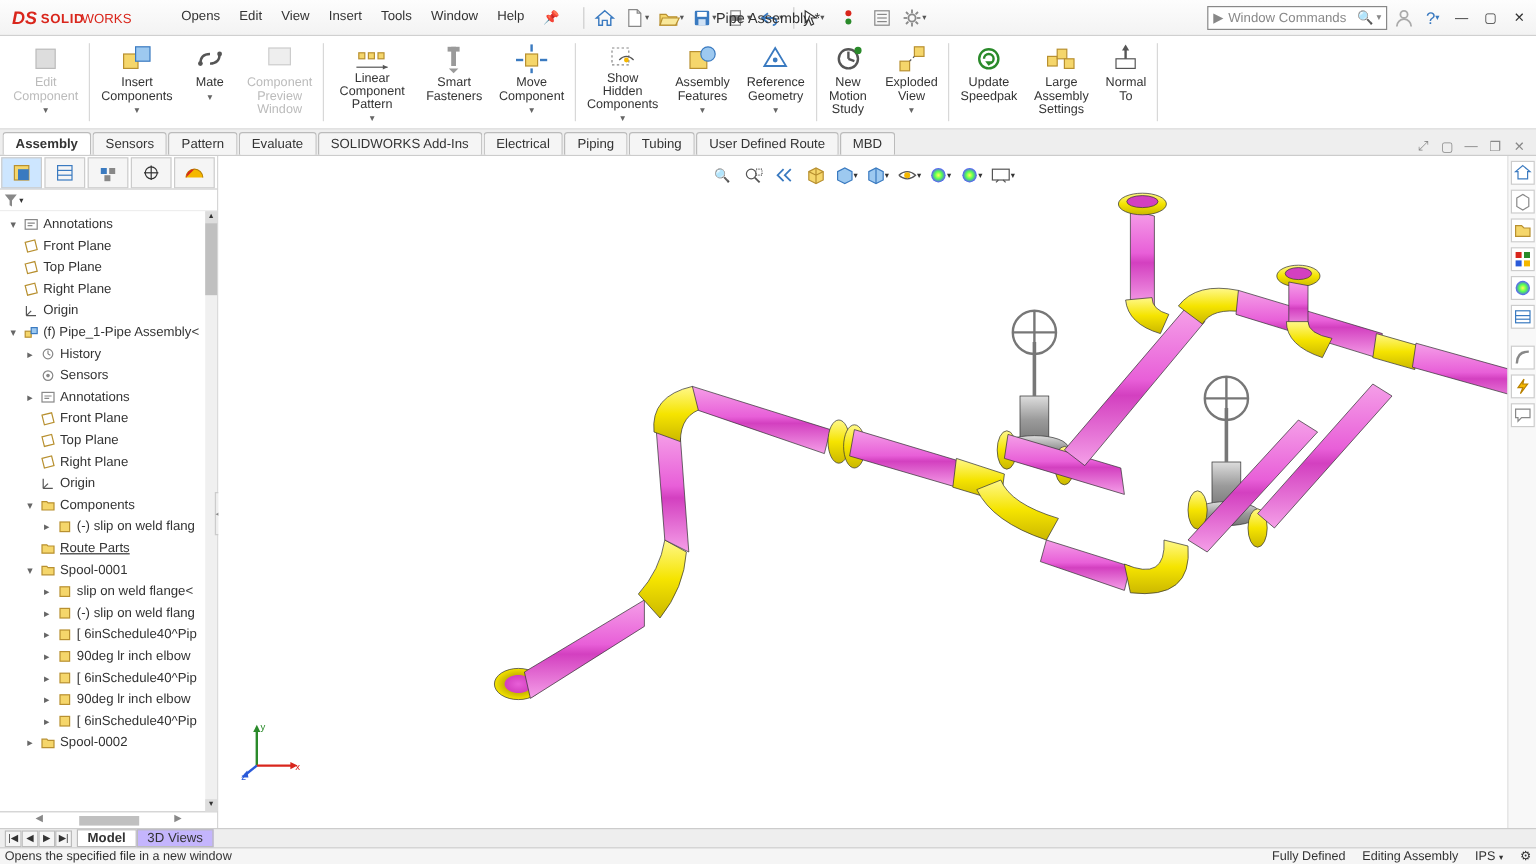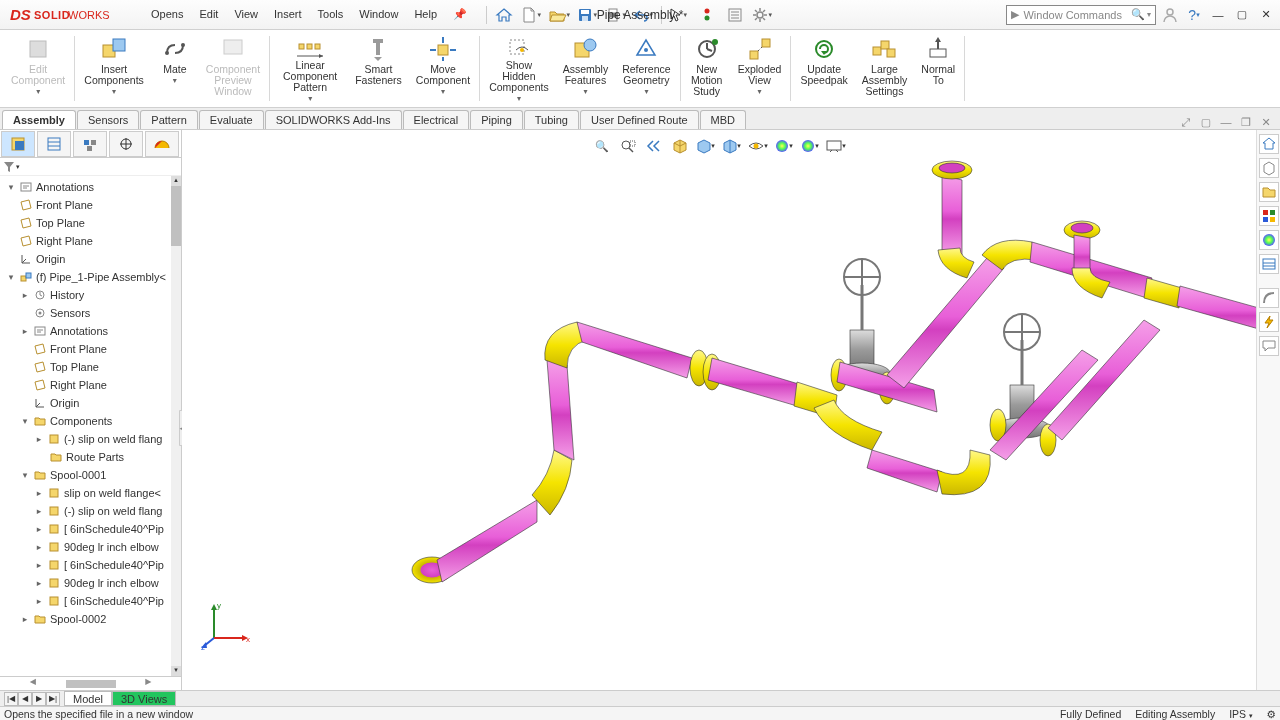--- a/index.html
+++ b/index.html
@@ -57,21 +57,21 @@
 .triad { position:absolute; left:20px; bottom:40px; }
 
 .right-pane { width:24px; background:#f8f8f8; border-left:1px solid #ddd; display:flex; flex-direction:column; align-items:center; padding-top:4px; gap:4px;}
 .right-pane .rp { width:20px; height:20px; border:1px solid #ccc; background:#fff; display:flex; align-items:center; justify-content:center; }
 
 
 .btabs { height:16px; background:#eee; border-top:1px solid #ccc; display:flex; align-items:center; font-size:11px;}
 .btabs .navset { display:flex; margin:0 4px;}
 .btabs .navset span{ width:14px; height:14px; border:1px solid #bbb; background:#f5f5f5; display:flex; align-items:center; justify-content:center; font-size:8px;}
 .btabs .btab { padding:0 8px; border:1px solid #bbb; background:#fff; height:15px; line-height:14px;}
-.btabs .btab.inactive { background:#22c55e; }
+.btabs .btab.inactive { background:#c4b5fd; }
 
 
 .status { height:14px; background:#f5f5f5; border-top:1px solid #ccc; display:flex; align-items:center; font-size:10.5px; padding:0 4px;}
 .status .sright { margin-left:auto; display:flex; gap:14px; align-items:center;}
 
 
 svg { overflow:visible; }
 
 
 .pipemodel { position:absolute; left:200px; top:20px; }
@@ -572,21 +572,21 @@
           </div>
           <div class="node" style="padding-left: 34px;">
             <span class="exp">▸</span>
             <span class="nic">
               <svg width="12" height="12">
                 <rect x="2" y="2" width="8" height="8" fill="#f5d66b" stroke="#b89030"></rect>
               </svg>
             </span>
             <span>(-) slip on weld flang</span>
           </div>
-          <div class="node" style="padding-left: 36px;">
+          <div class="node" style="padding-left: 20px; text-decoration: underline;">
             <span class="exp"></span>
             <span class="nic">
               <svg width="12" height="12">
                 <path d="M1 3 H5 L6 4 H11 V10 H1 Z" fill="#f5d66b" stroke="#b89030"></path>
               </svg>
             </span>
             <span>Route Parts</span>
           </div>
           <div class="node" style="padding-left: 20px;">
             <span class="exp">▾</span>
@@ -912,21 +912,21 @@
   </div>
 </div>
 
 <div class="btabs">
   <div class="navset">
     <span>|◀</span>
     <span>◀</span>
     <span>▶</span>
     <span>▶|</span>
   </div>
-  <div class="btab" style="font-weight:400">Model</div>
+  <div class="btab" style="font-weight:700">Model</div>
   <div class="btab inactive">3D Views</div>
 </div>
 
 <div class="status">
   <span>Opens the specified file in a new window</span>
   <div class="sright">
     <span>Fully Defined</span>
     <span>Editing Assembly</span>
     <span><span>IPS</span> <span style="font-size:7px">▾</span></span>
     <span>⚙</span>

